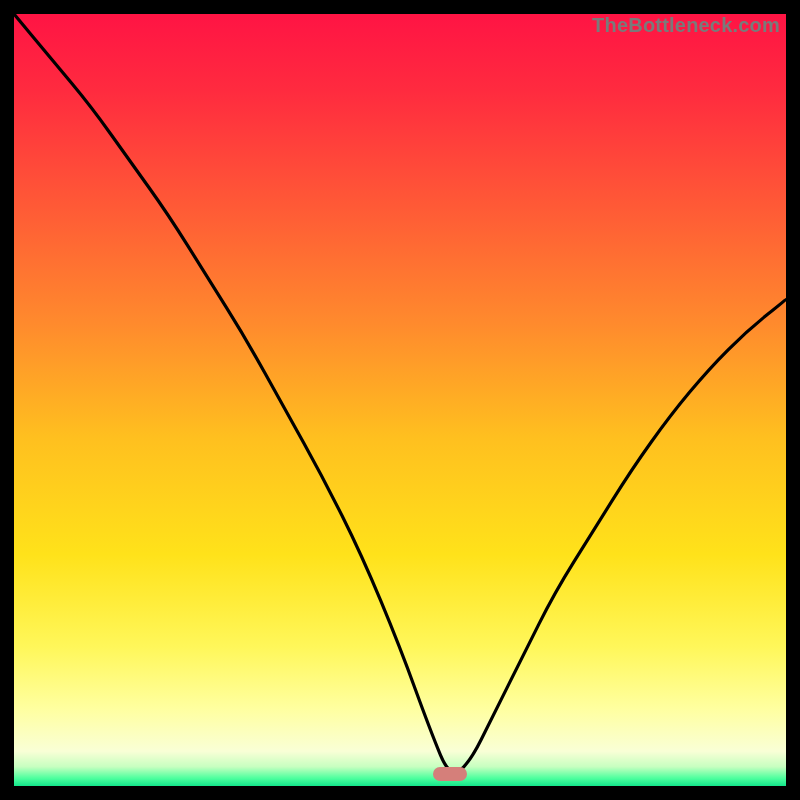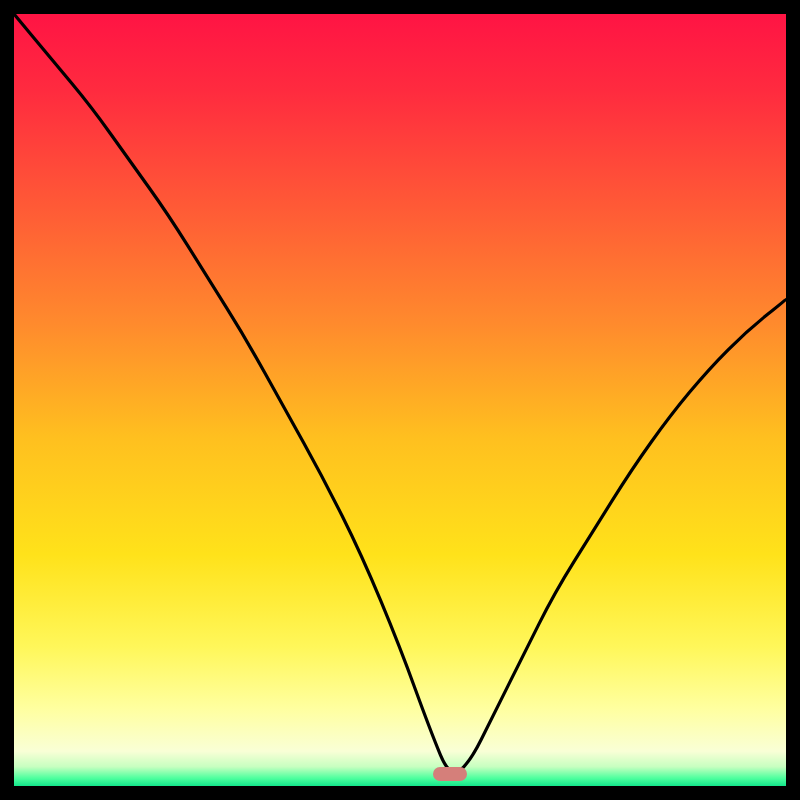--- a/index.html
+++ b/index.html
@@ -81,15 +81,16 @@
       </defs>
       <rect x="0" y="0" width="772" height="772" fill="url(#bg-grad)"></rect>
     </svg>
 
     <svg class="curve-svg" viewBox="0 0 772 772" preserveAspectRatio="none">
       <path id="curve-path" d="M 0.0 0.0 Q 0.0 0.0 19.3 23.2 Q 38.6 46.3 57.9 69.5 Q 77.2 92.6 96.5 119.7 Q 115.8 146.7 135.1 173.7 Q 154.4 200.7 173.7 231.6 Q 193.0 262.5 212.3 293.4 Q 231.6 324.2 250.9 359.0 Q 270.2 393.7 289.5 428.5 Q 308.8 463.2 328.1 501.8 Q 347.4 540.4 366.7 586.7 Q 386.0 633.0 401.4 675.5 Q 416.9 718.0 426.5 741.1 Q 436.2 764.3 445.8 756.6 Q 455.5 748.8 467.1 725.7 Q 478.6 702.5 494.1 671.6 Q 509.5 640.8 525.0 609.9 Q 540.4 579.0 559.7 548.1 Q 579.0 517.2 598.3 486.4 Q 617.6 455.5 636.9 428.5 Q 656.2 401.4 675.5 378.3 Q 694.8 355.1 714.1 335.8 Q 733.4 316.5 752.7 301.1 T 772.0 285.6" fill="none" stroke="#000" stroke-width="3.2" stroke-linejoin="round" stroke-linecap="round"></path>
     </svg>
 
     <div class="marker" id="opt-marker" style="left: 419.18px; top: 753.42px; width: 34px; height: 14px; background: rgb(213, 127, 122);"></div>
 
+    <div class="watermark">TheBottleneck.com</div>
 
   </div>
 </div>
 
 </body></html>

